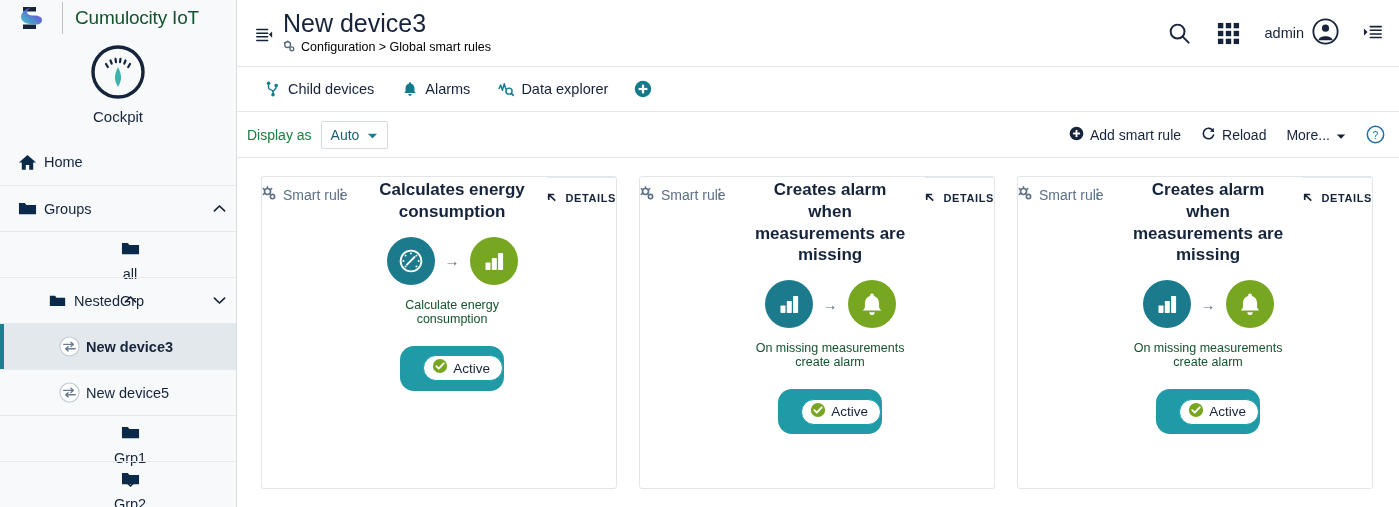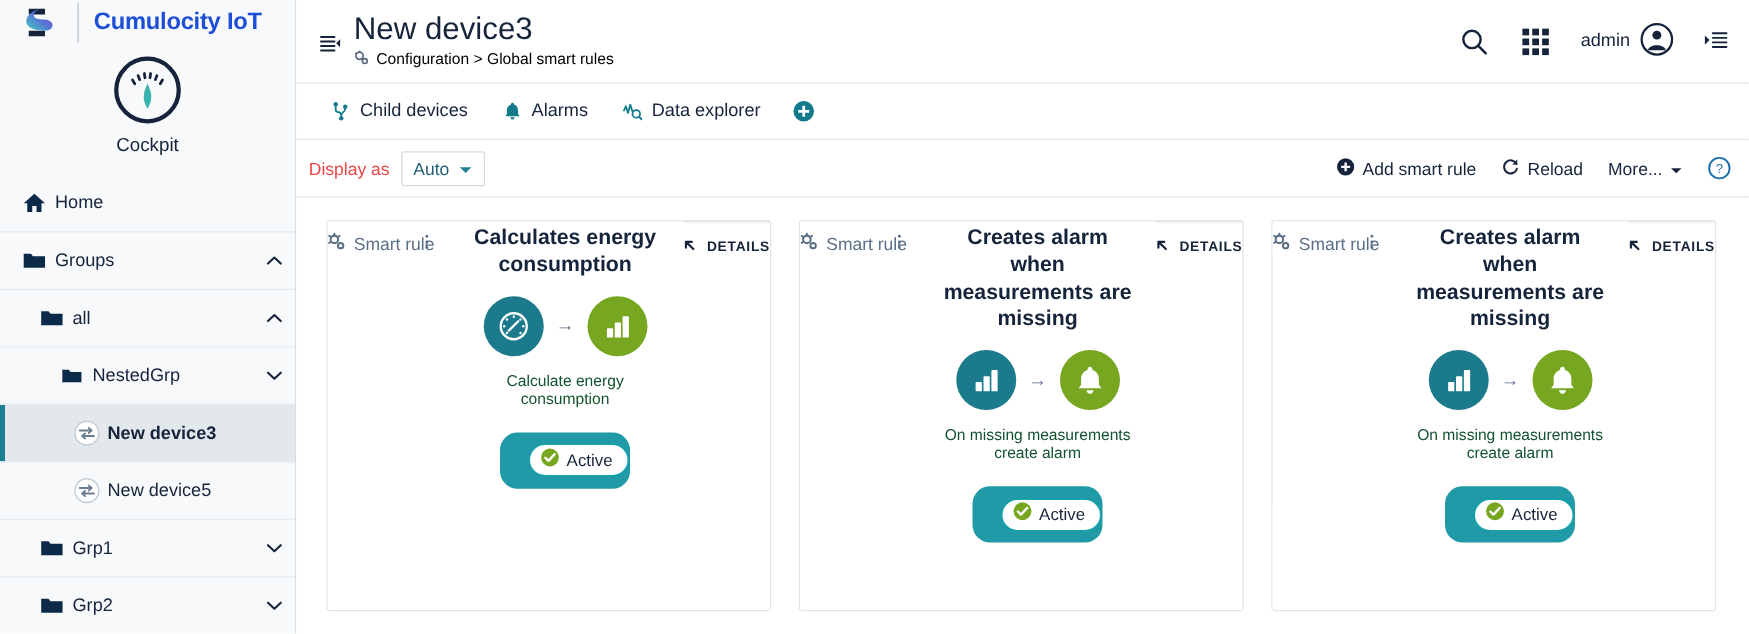--- a/index.html
+++ b/index.html
@@ -18,21 +18,21 @@
     display: flex; flex-direction: column;
     overflow: hidden;
   }
   .brand {
     height: 52px; display: flex; align-items: center;
     padding-left: 16px; gap: 12px;
   }
   .brand-logo { width: 34px; height: 34px; flex: 0 0 34px; }
   .brand-sep { width: 1px; height: 32px; background: #b9c4cc; }
   .brand-title {
-    font-size: 19px; font-weight: bold; color: #1d4ed8;
+    font-size: 19px; font-weight: normal; color: #14532d;
     letter-spacing: -0.2px;
   }
   .app-block {
     display: flex; flex-direction: column; align-items: center;
     padding: 8px 0 14px 0;
   }
   .app-icon {
     width: 58px; height: 58px; border-radius: 50%;
     display: flex; align-items: center; justify-content: center;
   }
@@ -55,21 +55,21 @@
   .nav-caret {
     width: 34px; flex: 0 0 34px; display: flex;
     align-items: center; justify-content: center; color: #15233b;
   }
   .nav-item.active { background: #e3e8ed; }
   .nav-item.active::before {
     content: ""; position: absolute; left: 0; top: 0; bottom: 0;
     width: 4px; background: #1a7f8e;
   }
   .d0 { padding-left: 10px; }
-  .d1 { padding-left: 24px; }
+  .d1 { padding-left: 24px; flex-direction: column; }
   .d2 { padding-left: 40px; }
   .d3 { padding-left: 52px; }
 
   
   #main { flex: 1; height: 507px; display: flex; flex-direction: column;
           background: #fff; min-width: 0; }
 
   .topbar {
     height: 67px; flex: 0 0 67px; display: flex; align-items: center;
     border-bottom: 1px solid #e2e8ec; padding: 0 16px 0 14px;
@@ -104,21 +104,21 @@
   }
   .tab-ico { display: flex; align-items: center; color: #127a8a; }
   .tab-add { display: flex; align-items: center; padding: 0 10px;
              cursor: pointer; color: #127a8a; }
 
   .toolbar {
     height: 46px; flex: 0 0 46px; display: flex; align-items: center;
     border-bottom: 1px solid #e2e8ec; padding: 0 14px 0 10px;
     background: #fff;
   }
-  .display-as { font-size: 14px; color: #ef4444; margin-left: 0; }
+  .display-as { font-size: 14px; color: #15803d; margin-left: 0; }
   .select-box {
     margin-left: 9px; border: 1px solid #d3dae0; border-radius: 2px;
     height: 28px; padding: 0 9px; display: flex; align-items: center;
     gap: 8px; font-size: 14px; color: #1f5f73; cursor: pointer;
     background: #fff;
   }
   .toolbar-right { margin-left: auto; display: flex; align-items: center;
                    gap: 20px; }
   .tb-action { display: flex; align-items: center; gap: 6px;
                font-size: 14px; color: #15233b; cursor: pointer; }

